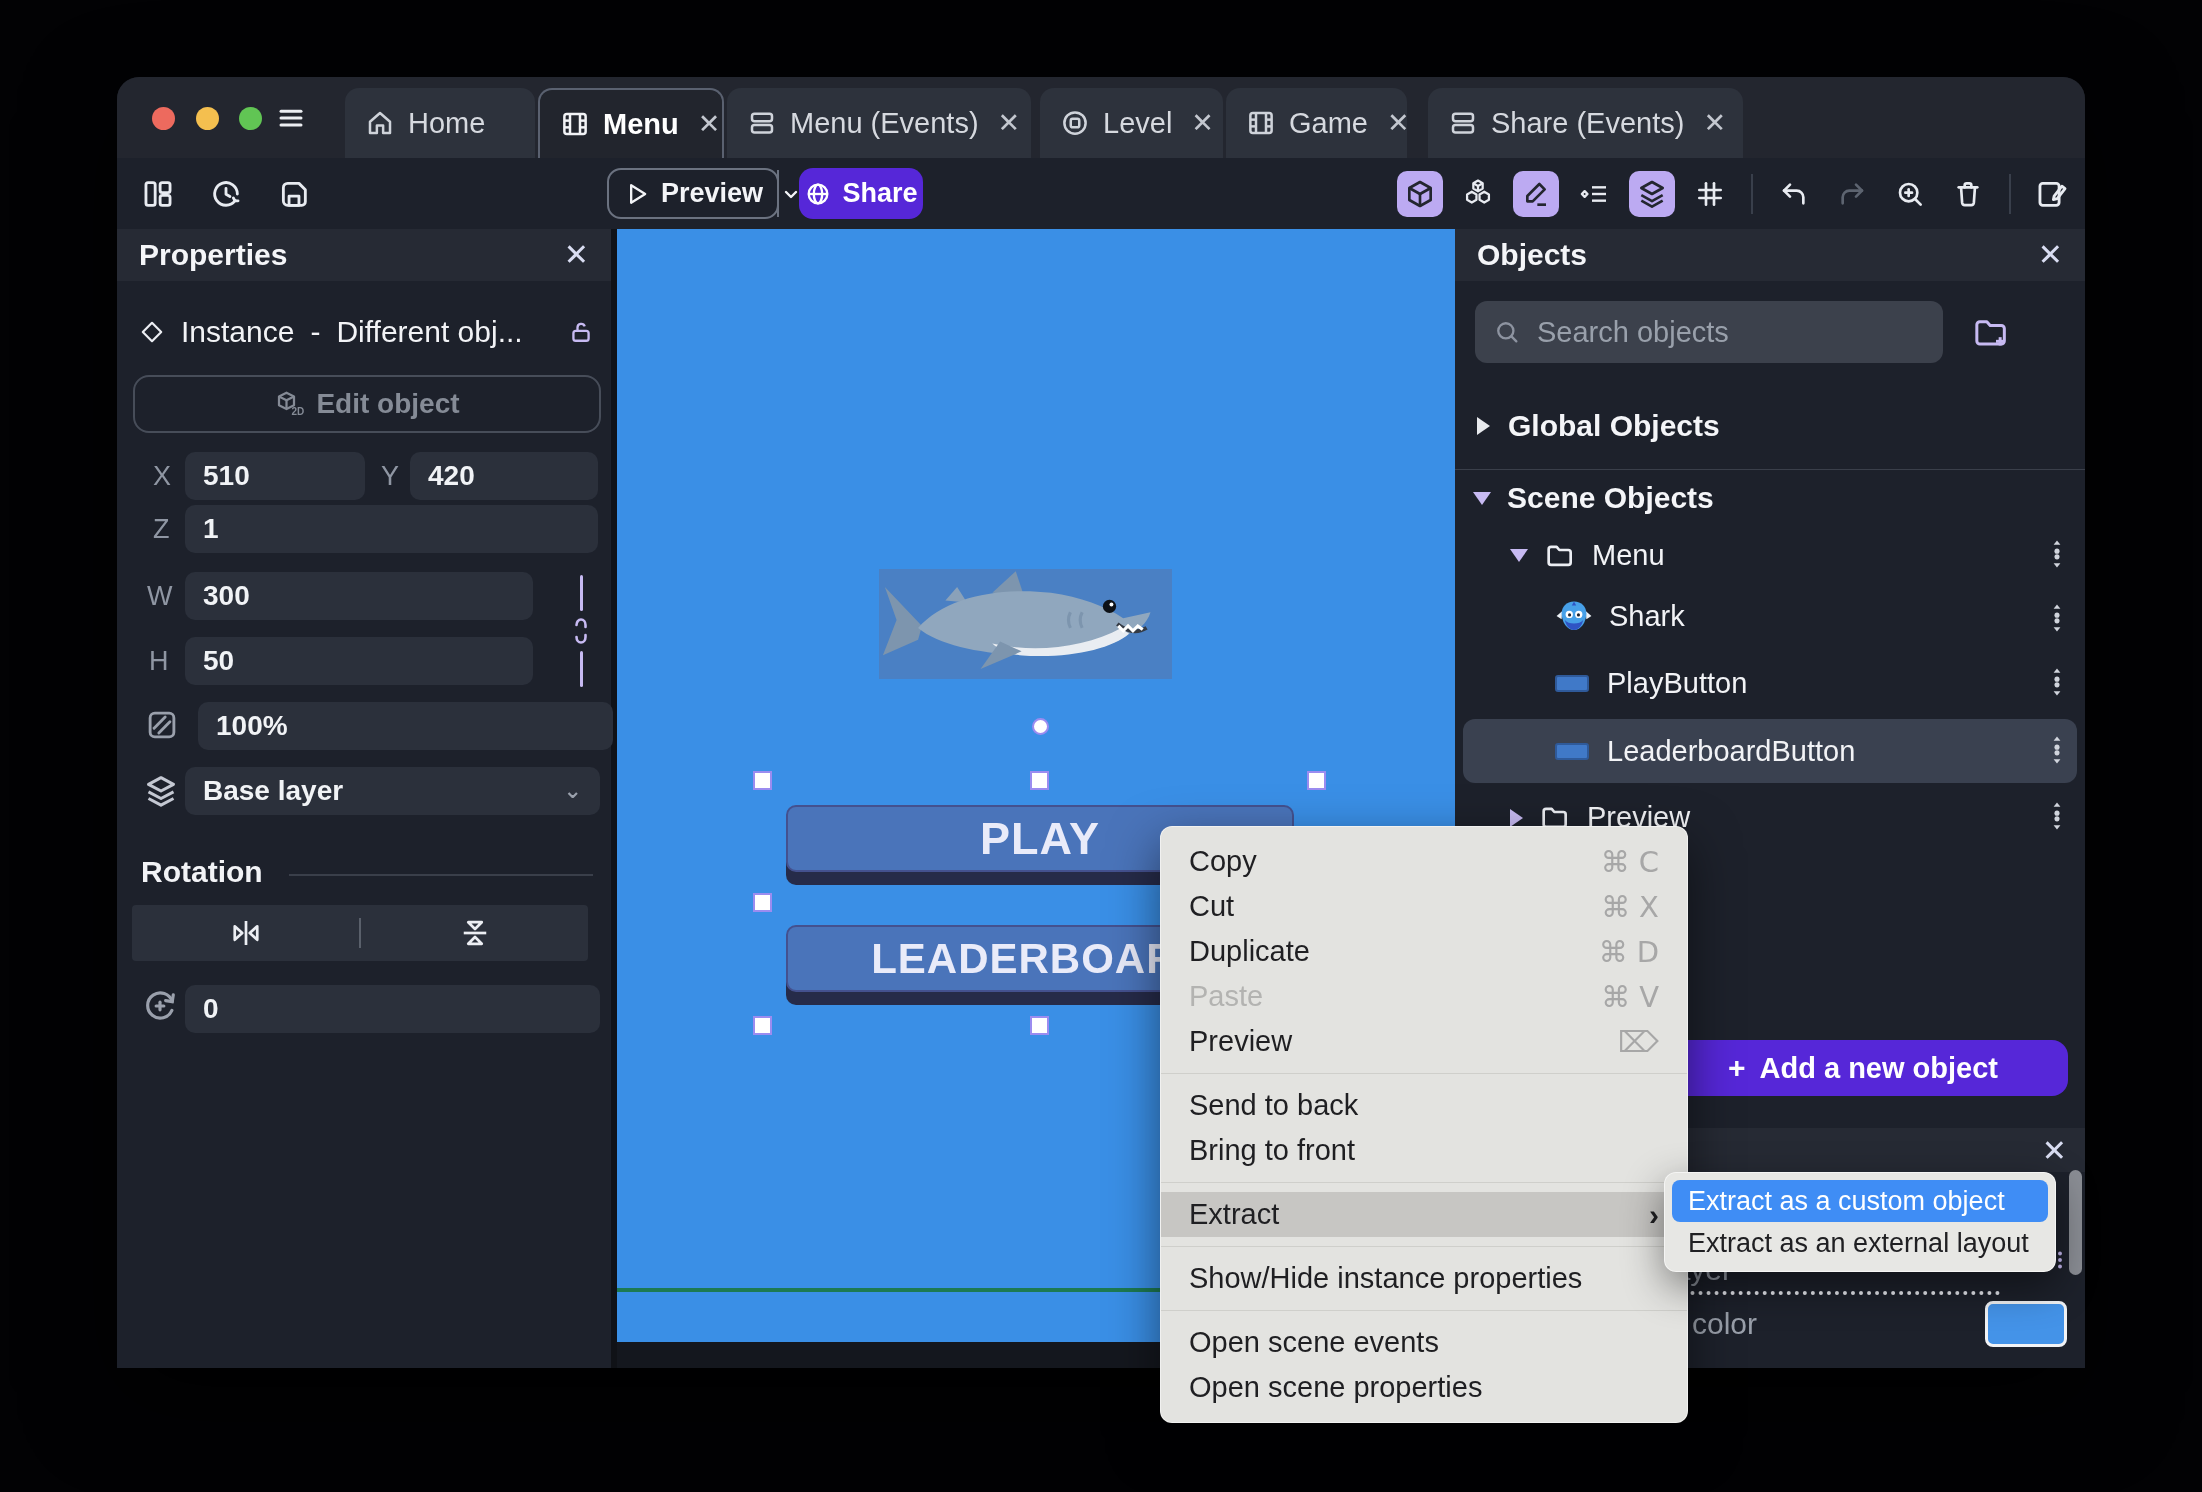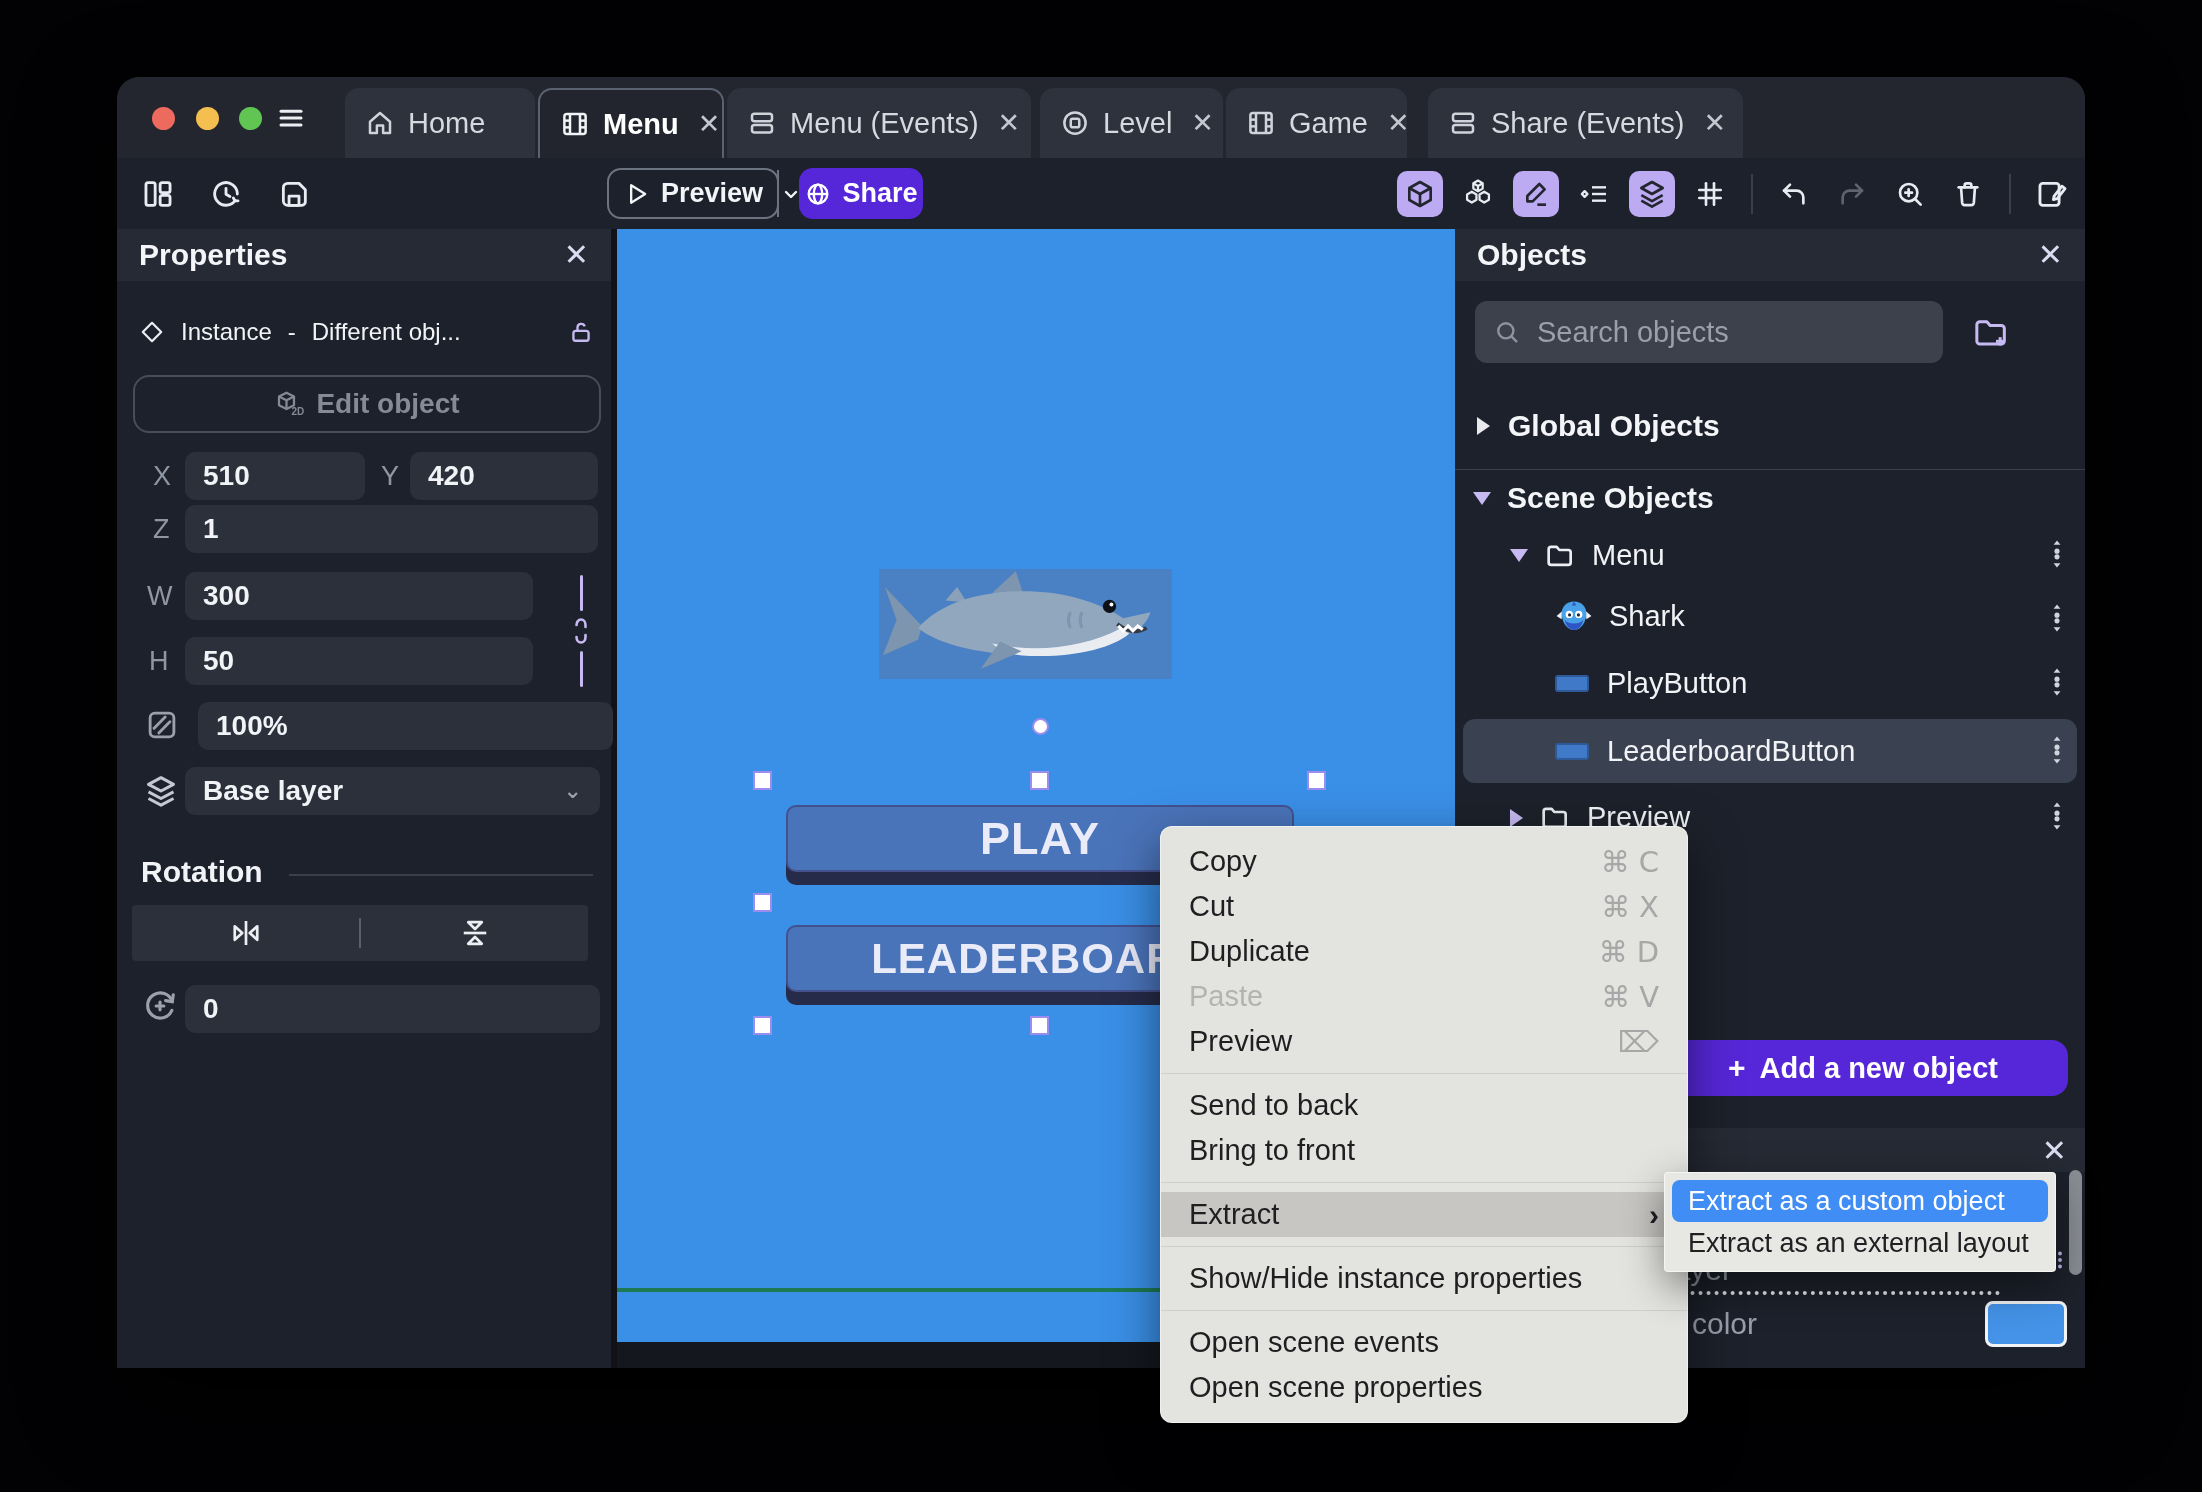--- a/index.html
+++ b/index.html
@@ -37,21 +37,21 @@
   .panel{top:152px;height:1139px;background:#1d212b;box-sizing:border-box}
   #propspanel{left:0;width:500px;border-right:6px solid #101217}
   #objectspanel{left:1338px;width:630px}
   .phead{left:0;top:0;width:100%;height:52px;background:#262a34;display:flex;align-items:center;justify-content:space-between;padding:0 22px;box-sizing:border-box}
   .phead .ptitle{font-size:30px;font-weight:600;color:#f4f5f8}
   .phead .x{font-size:30px;color:#d9ddf2;line-height:1}
   .plabel{color:#8f96a3;font-size:27px}
   .pinput{background:#2b303b;border:none;border-radius:10px;height:48px;color:#f1f3f6;font-size:28px;font-weight:600;padding:0 18px;box-sizing:border-box;font-family:inherit;outline:none}
   
   .inst-row{left:22px;top:78px;width:456px;height:50px;display:flex;align-items:center;gap:16px}
-  .inst-row .itext{font-size:24px;color:#f2f3f6}
+  .inst-row .itext{font-size:30px;color:#f2f3f6}
   #editobj{left:16px;top:146px;width:468px;height:58px;border:2px solid #474d59;border-radius:16px;box-sizing:border-box;display:flex;align-items:center;justify-content:center;gap:12px;color:#858b96;font-weight:bold;font-size:28px}
   .linkcol{left:452px;top:346px;width:24px;height:118px;display:flex;flex-direction:column;align-items:center;color:#c7baf2}
   .linkline{width:3px;height:36px;background:#c7baf2;border-radius:2px}
   .secline{background:#3a3f4a;height:2px}
   #flipbar{left:15px;top:676px;width:456px;height:56px;background:#2b303b;border-radius:4px;display:flex;align-items:center;color:#eceef3}
   #flipbar .half{flex:1;display:flex;align-items:center;justify-content:center}
   #flipbar .fsep{width:2px;height:30px;background:#5a606b}
   
   #canvas{left:500px;top:152px;width:838px;height:1113px;background:#3a8fe6;overflow:hidden}
   #sharkbox{left:262px;top:340px;width:293px;height:110px;background:#4a80c4}
@@ -84,21 +84,21 @@
   #swatch{left:530px;top:1072px;width:82px;height:46px;background:#4493e8;border:3px solid #f2f3f5;border-radius:8px;box-sizing:border-box}
   #pscroll{left:614px;top:941px;width:13px;height:105px;background:#8a8d94;border-radius:7px}
   
   #ctxmenu{left:1160px;top:826px;width:528px;background:#e3e3e0;border-radius:12px;border:1px solid rgba(255,255,255,.5);box-shadow:0 18px 50px rgba(0,0,0,.5);padding:12px 0;box-sizing:border-box;z-index:50}
   .ctxitem{height:45px;display:flex;align-items:center;justify-content:space-between;padding:0 28px;font-size:29px;color:#1f1f22}
   .ctxitem .short{color:#a7a7a7;font-family:"DejaVu Sans",sans-serif}
   .ctxitem.disabled{color:#b3b3b1}
   .ctxitem.hl{background:#c7c6c3}
   .ctxitem .subarrow{color:#1f1f22;font-size:30px;font-weight:bold}
   .ctxdiv{height:1px;background:#cfcfcb;margin:9px 0}
-  #submenu{left:1664px;top:1172px;width:392px;background:#e7e7e4;border-radius:4px;border:1px solid rgba(255,255,255,.6);box-shadow:0 14px 40px rgba(0,0,0,.45);padding:7px;box-sizing:border-box;z-index:60}
+  #submenu{left:1664px;top:1172px;width:392px;background:#e7e7e4;border-radius:12px;border:1px solid rgba(255,255,255,.6);box-shadow:0 14px 40px rgba(0,0,0,.45);padding:7px;box-sizing:border-box;z-index:60}
   .subitem{height:42px;display:flex;align-items:center;padding:0 16px;border-radius:8px;font-size:27px;color:#202023;white-space:nowrap}
   .subitem.hl{background:#3f8df5;color:#ffffff}
 </style>
 </head>
 <body>
 
 <div id="window" class="abs">
 
   <div id="tabbar" class="abs">
     <div class="tl abs" style="left:35px;background:#ed6a5e"></div>

